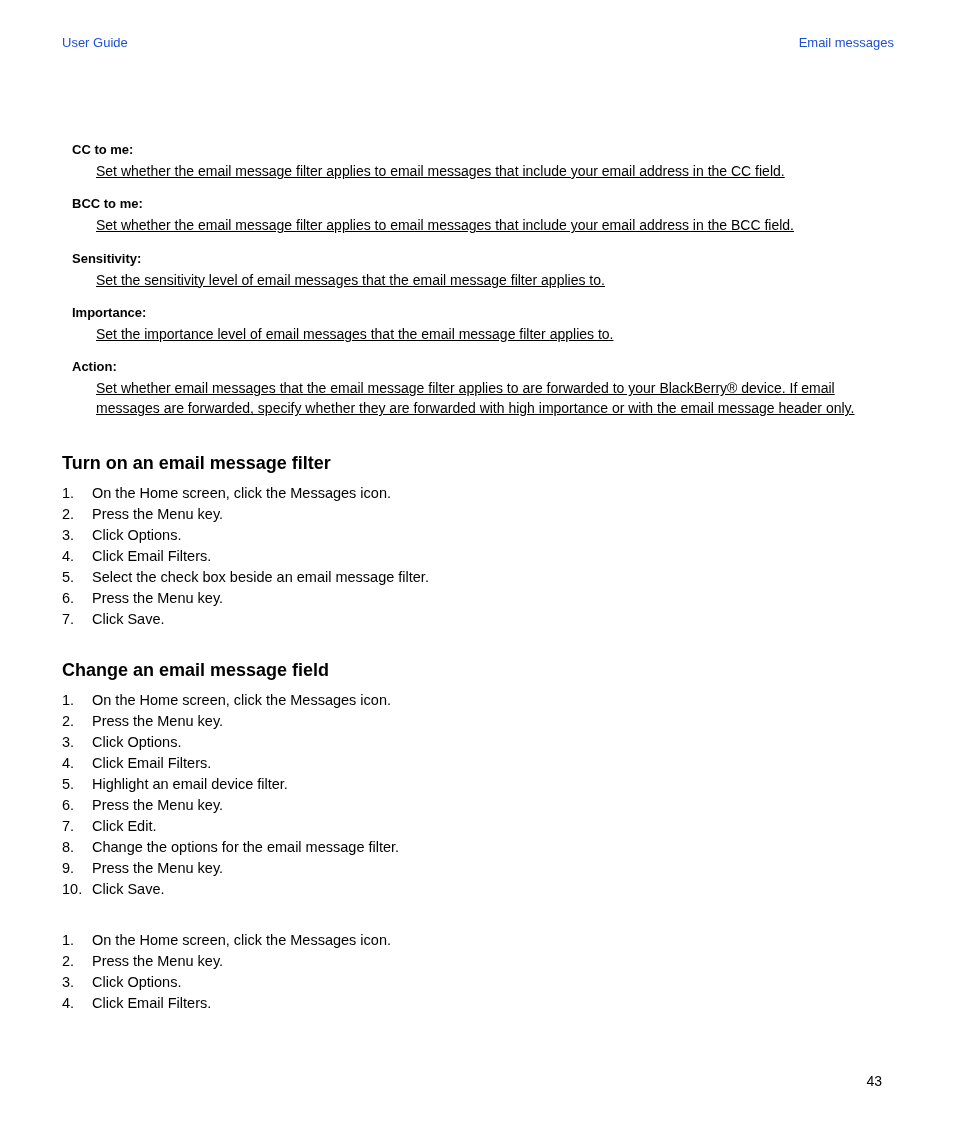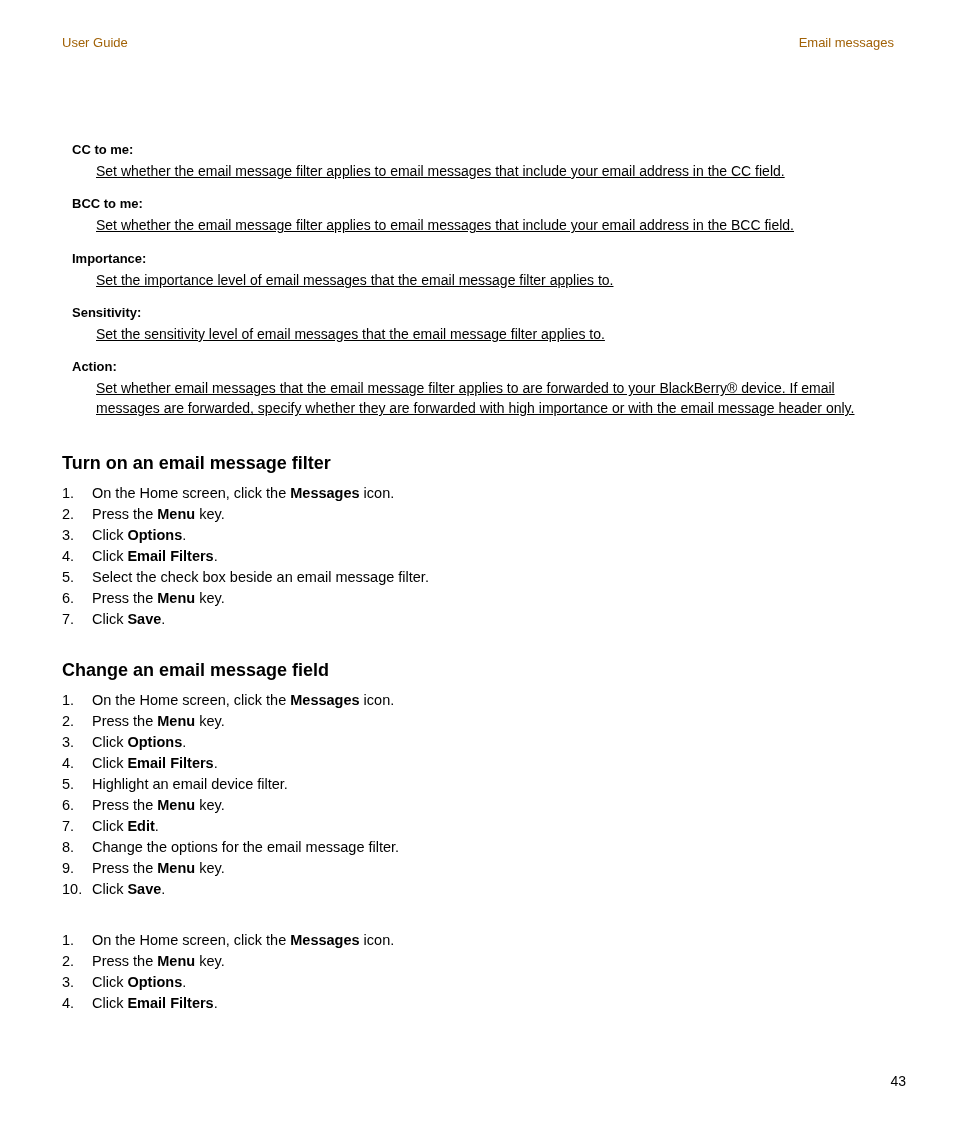--- a/index.html
+++ b/index.html
@@ -12,21 +12,21 @@
     height: 1145px;
     position: relative;
   }
   .page {
     padding: 35px 60px 0 62px;
   }
   .header {
     display: flex;
     justify-content: space-between;
     font-size: 13px;
-    color: #a16207;
+    color: #1d4ed8;
     margin-bottom: 92px;
   }
   .definitions {
     margin-left: 10px;
     margin-bottom: 34px;
   }
   .def-item { margin-bottom: 15px; }
   .def-term { font-weight: 700; font-size: 13px; margin-bottom: 4px; }
   .def-desc {
     font-size: 14px;
@@ -55,25 +55,25 @@
     padding-left: 30px;
     margin-bottom: 0px;
   }
   .steps li::before {
     content: counter(step) ".";
     position: absolute;
     left: 0;
     width: 22px;
     text-align: left;
   }
-  .b { font-weight: 700; }
+  .b { font-weight: 400; }
   .page-number {
     position: absolute;
     bottom: 56px;
-    right: 48px;
+    right: 72px;
     font-size: 14px;
   }
 </style>
 </head>
 <body>
 
 <div class="page">
   <div class="header">
     <span>User Guide</span>
     <span>Email messages</span>
@@ -82,26 +82,26 @@
   <div class="definitions" id="definitions">
       <div class="def-item">
         <div class="def-term">CC to me:</div>
         <div class="def-desc">Set whether the email message filter applies to email messages that include your email address in the CC field.</div>
       </div>
       <div class="def-item">
         <div class="def-term">BCC to me:</div>
         <div class="def-desc">Set whether the email message filter applies to email messages that include your email address in the BCC field.</div>
       </div>
       <div class="def-item">
+        <div class="def-term">Sensitivity:</div>
+        <div class="def-desc">Set the sensitivity level of email messages that the email message filter applies to.</div>
+      </div>
+      <div class="def-item">
         <div class="def-term">Importance:</div>
         <div class="def-desc">Set the importance level of email messages that the email message filter applies to.</div>
-      </div>
-      <div class="def-item">
-        <div class="def-term">Sensitivity:</div>
-        <div class="def-desc">Set the sensitivity level of email messages that the email message filter applies to.</div>
       </div>
       <div class="def-item">
         <div class="def-term">Action:</div>
         <div class="def-desc">Set whether email messages that the email message filter applies to are forwarded to your BlackBerry® device. If email messages are forwarded, specify whether they are forwarded with high importance or with the email message header only.</div>
       </div>
     </div>
 
   <div id="sections">
       <div class="section">
         <h2>Turn on an email message filter</h2>

